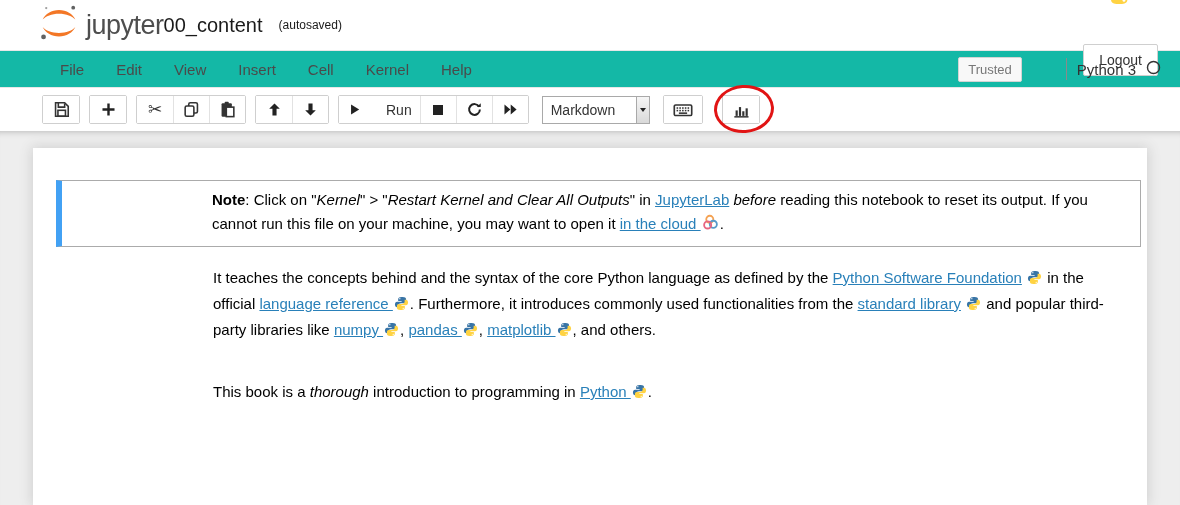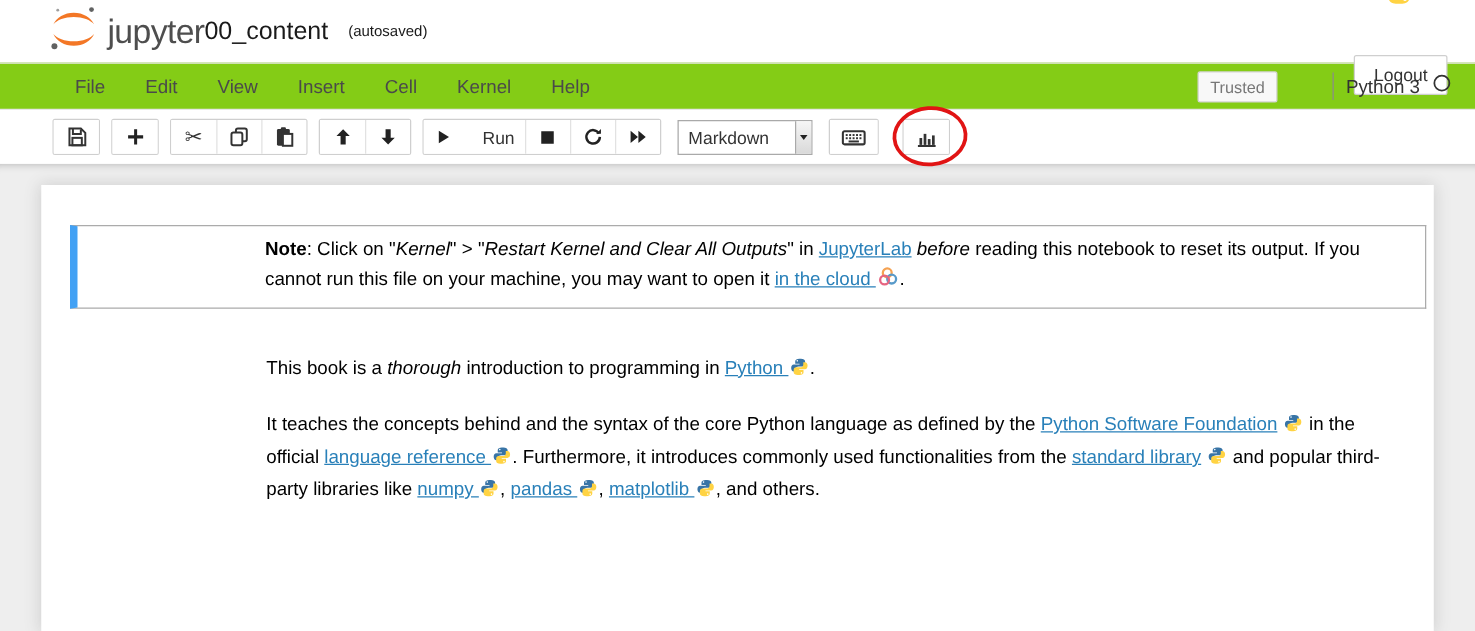--- a/index.html
+++ b/index.html
@@ -10,21 +10,21 @@
   .header { height: 50px; display: flex; align-items: center; padding: 0 22px 0 38px; background: #fff; }
   .logo { display: flex; align-items: center; cursor: pointer; }
   .logo-text { font-size: 27px; color: #4e4e4e; margin-left: 6px; letter-spacing: -0.5px; }
   .nb-title { font-size: 20px; color: #1a1a1a; cursor: pointer; }
   .checkpoint { font-size: 14px; color: #1a1a1a; margin-left: 9px; }
   .autosaved { font-size: 12px; color: #1a1a1a; margin-left: 16px; }
   .header-right { margin-left: auto; display: flex; align-items: center; gap: 34px; flex-direction: column; }
   .logout-btn { font-size: 14px; color: #333; background: #fff; border: 1px solid #cfcfcf; border-radius: 2px; padding: 7px 15px; cursor: pointer; }
 
   
-  .menubar { height: 38px; background: #84cc16; border-top: 1px solid #e7e7e7; border-bottom: 1px solid #e7e7e7; display: flex; align-items: center; padding: 0 18px 0 44px; }
+  .menubar { height: 38px; background: #14b8a6; border-top: 1px solid #e7e7e7; border-bottom: 1px solid #e7e7e7; display: flex; align-items: center; padding: 0 18px 0 44px; }
   .menu-item { font-size: 15px; color: #4a4a4a; padding: 0 16px; cursor: pointer; }
   .menubar-right { margin-left: auto; display: flex; align-items: center; }
   .trusted-badge { font-size: 13px; color: #777; border: 1px solid #d4d4d4; border-radius: 2px; padding: 4px 9px; background: #f8f8f8; }
   .kernel-divider { width: 1px; height: 22px; background: #8a8a8a; margin: 0 10px 0 44px; }
   .kernel-name { font-size: 15px; color: #333; margin-right: 9px; }
 
   
   .toolbar { height: 43px; background: #fff; display: flex; align-items: center; padding: 0 0 0 42px; gap: 9px; }
   .btn-group { display: flex; border: 1px solid #cfcfcf; border-radius: 2px; background: #fff; height: 29px; }
   .tool-btn { min-width: 36px; height: 27px; display: flex; align-items: center; justify-content: center; padding: 0 8px; background: #fff; border: none; border-left: 1px solid #e2e2e2; cursor: pointer; }
@@ -239,53 +239,53 @@
 
   <div class="content">
     <div class="page">
       <div class="note-box">
         <p><span class="b">Note</span><span>: Click on "</span><span class="i">Kernel</span><span>" &gt; "</span><span class="i">Restart Kernel and Clear All Outputs</span><span>" in </span><a class="mdlink" href="#">JupyterLab</a><span> </span><span class="i">before</span><span> reading this notebook to reset its output. If you cannot run this file on your machine, you may want to open it </span><a class="mdlink" href="#">in the cloud </a><span class="inline-icon"><svg width="17" height="17" viewBox="0 0 24 24" fill="none">
                 <circle cx="11" cy="7.5" r="5" stroke="#f5a252" stroke-width="2.6"></circle>
                 <circle cx="16" cy="14.5" r="5" stroke="#579aca" stroke-width="2.6"></circle>
                 <circle cx="8" cy="15.5" r="5" stroke="#e66581" stroke-width="2.6"></circle>
               </svg></span><span>.</span></p>
       </div>
+      <p class="md-p second"><span>It teaches the concepts behind and the syntax of the core Python language as defined by the </span><a class="mdlink" href="#">Python Software Foundation</a><span> </span><span class="inline-icon"><svg width="15" height="15" viewBox="0 0 24 24">
+              <path fill="#3874a6" d="M12 1.5c-3.2 0-5.3 1.2-5.3 3.2v3.4h5.5v1H4.9c-2.1 0-3.4 2-3.4 4.4s1.3 4.4 3.4 4.4h2.1v-3.2c0-2 1.9-3.3 4.1-3.3h5.2c1.7 0 3-1.3 3-3V4.7c0-2-2.1-3.2-5.3-3.2H12z"></path>
+              <path fill="#ffd343" d="M12 22.5c3.2 0 5.3-1.2 5.3-3.2v-3.4h-5.5v-1h7.3c2.1 0 3.4-2 3.4-4.4s-1.3-4.4-3.4-4.4H17v3.2c0 2-1.9 3.3-4.1 3.3H7.7c-1.7 0-3 1.3-3 3v3.7c0 2 2.1 3.2 5.3 3.2h2z"></path>
+              <circle cx="9.3" cy="4.3" r="1" fill="#fff"></circle>
+              <circle cx="14.7" cy="19.7" r="1" fill="#fff"></circle>
+            </svg></span><span> in the official </span><a class="mdlink" href="#">language reference </a><span class="inline-icon"><svg width="15" height="15" viewBox="0 0 24 24">
+              <path fill="#3874a6" d="M12 1.5c-3.2 0-5.3 1.2-5.3 3.2v3.4h5.5v1H4.9c-2.1 0-3.4 2-3.4 4.4s1.3 4.4 3.4 4.4h2.1v-3.2c0-2 1.9-3.3 4.1-3.3h5.2c1.7 0 3-1.3 3-3V4.7c0-2-2.1-3.2-5.3-3.2H12z"></path>
+              <path fill="#ffd343" d="M12 22.5c3.2 0 5.3-1.2 5.3-3.2v-3.4h-5.5v-1h7.3c2.1 0 3.4-2 3.4-4.4s-1.3-4.4-3.4-4.4H17v3.2c0 2-1.9 3.3-4.1 3.3H7.7c-1.7 0-3 1.3-3 3v3.7c0 2 2.1 3.2 5.3 3.2h2z"></path>
+              <circle cx="9.3" cy="4.3" r="1" fill="#fff"></circle>
+              <circle cx="14.7" cy="19.7" r="1" fill="#fff"></circle>
+            </svg></span><span>. Furthermore, it introduces commonly used functionalities from the </span><a class="mdlink" href="#">standard library</a><span> </span><span class="inline-icon"><svg width="15" height="15" viewBox="0 0 24 24">
+              <path fill="#3874a6" d="M12 1.5c-3.2 0-5.3 1.2-5.3 3.2v3.4h5.5v1H4.9c-2.1 0-3.4 2-3.4 4.4s1.3 4.4 3.4 4.4h2.1v-3.2c0-2 1.9-3.3 4.1-3.3h5.2c1.7 0 3-1.3 3-3V4.7c0-2-2.1-3.2-5.3-3.2H12z"></path>
+              <path fill="#ffd343" d="M12 22.5c3.2 0 5.3-1.2 5.3-3.2v-3.4h-5.5v-1h7.3c2.1 0 3.4-2 3.4-4.4s-1.3-4.4-3.4-4.4H17v3.2c0 2-1.9 3.3-4.1 3.3H7.7c-1.7 0-3 1.3-3 3v3.7c0 2 2.1 3.2 5.3 3.2h2z"></path>
+              <circle cx="9.3" cy="4.3" r="1" fill="#fff"></circle>
+              <circle cx="14.7" cy="19.7" r="1" fill="#fff"></circle>
+            </svg></span><span> and popular third-party libraries like </span><a class="mdlink" href="#">numpy </a><span class="inline-icon"><svg width="15" height="15" viewBox="0 0 24 24">
+              <path fill="#3874a6" d="M12 1.5c-3.2 0-5.3 1.2-5.3 3.2v3.4h5.5v1H4.9c-2.1 0-3.4 2-3.4 4.4s1.3 4.4 3.4 4.4h2.1v-3.2c0-2 1.9-3.3 4.1-3.3h5.2c1.7 0 3-1.3 3-3V4.7c0-2-2.1-3.2-5.3-3.2H12z"></path>
+              <path fill="#ffd343" d="M12 22.5c3.2 0 5.3-1.2 5.3-3.2v-3.4h-5.5v-1h7.3c2.1 0 3.4-2 3.4-4.4s-1.3-4.4-3.4-4.4H17v3.2c0 2-1.9 3.3-4.1 3.3H7.7c-1.7 0-3 1.3-3 3v3.7c0 2 2.1 3.2 5.3 3.2h2z"></path>
+              <circle cx="9.3" cy="4.3" r="1" fill="#fff"></circle>
+              <circle cx="14.7" cy="19.7" r="1" fill="#fff"></circle>
+            </svg></span><span>, </span><a class="mdlink" href="#">pandas </a><span class="inline-icon"><svg width="15" height="15" viewBox="0 0 24 24">
+              <path fill="#3874a6" d="M12 1.5c-3.2 0-5.3 1.2-5.3 3.2v3.4h5.5v1H4.9c-2.1 0-3.4 2-3.4 4.4s1.3 4.4 3.4 4.4h2.1v-3.2c0-2 1.9-3.3 4.1-3.3h5.2c1.7 0 3-1.3 3-3V4.7c0-2-2.1-3.2-5.3-3.2H12z"></path>
+              <path fill="#ffd343" d="M12 22.5c3.2 0 5.3-1.2 5.3-3.2v-3.4h-5.5v-1h7.3c2.1 0 3.4-2 3.4-4.4s-1.3-4.4-3.4-4.4H17v3.2c0 2-1.9 3.3-4.1 3.3H7.7c-1.7 0-3 1.3-3 3v3.7c0 2 2.1 3.2 5.3 3.2h2z"></path>
+              <circle cx="9.3" cy="4.3" r="1" fill="#fff"></circle>
+              <circle cx="14.7" cy="19.7" r="1" fill="#fff"></circle>
+            </svg></span><span>, </span><a class="mdlink" href="#">matplotlib </a><span class="inline-icon"><svg width="15" height="15" viewBox="0 0 24 24">
+              <path fill="#3874a6" d="M12 1.5c-3.2 0-5.3 1.2-5.3 3.2v3.4h5.5v1H4.9c-2.1 0-3.4 2-3.4 4.4s1.3 4.4 3.4 4.4h2.1v-3.2c0-2 1.9-3.3 4.1-3.3h5.2c1.7 0 3-1.3 3-3V4.7c0-2-2.1-3.2-5.3-3.2H12z"></path>
+              <path fill="#ffd343" d="M12 22.5c3.2 0 5.3-1.2 5.3-3.2v-3.4h-5.5v-1h7.3c2.1 0 3.4-2 3.4-4.4s-1.3-4.4-3.4-4.4H17v3.2c0 2-1.9 3.3-4.1 3.3H7.7c-1.7 0-3 1.3-3 3v3.7c0 2 2.1 3.2 5.3 3.2h2z"></path>
+              <circle cx="9.3" cy="4.3" r="1" fill="#fff"></circle>
+              <circle cx="14.7" cy="19.7" r="1" fill="#fff"></circle>
+            </svg></span><span>, and others.</span></p>
       <p class="md-p first"><span>This book is a </span><span class="i">thorough</span><span> introduction to programming in </span><a class="mdlink" href="#">Python </a><span class="inline-icon"><svg width="15" height="15" viewBox="0 0 24 24">
               <path fill="#3874a6" d="M12 1.5c-3.2 0-5.3 1.2-5.3 3.2v3.4h5.5v1H4.9c-2.1 0-3.4 2-3.4 4.4s1.3 4.4 3.4 4.4h2.1v-3.2c0-2 1.9-3.3 4.1-3.3h5.2c1.7 0 3-1.3 3-3V4.7c0-2-2.1-3.2-5.3-3.2H12z"></path>
               <path fill="#ffd343" d="M12 22.5c3.2 0 5.3-1.2 5.3-3.2v-3.4h-5.5v-1h7.3c2.1 0 3.4-2 3.4-4.4s-1.3-4.4-3.4-4.4H17v3.2c0 2-1.9 3.3-4.1 3.3H7.7c-1.7 0-3 1.3-3 3v3.7c0 2 2.1 3.2 5.3 3.2h2z"></path>
               <circle cx="9.3" cy="4.3" r="1" fill="#fff"></circle>
               <circle cx="14.7" cy="19.7" r="1" fill="#fff"></circle>
             </svg></span><span>.</span></p>
-      <p class="md-p second"><span>It teaches the concepts behind and the syntax of the core Python language as defined by the </span><a class="mdlink" href="#">Python Software Foundation</a><span> </span><span class="inline-icon"><svg width="15" height="15" viewBox="0 0 24 24">
-              <path fill="#3874a6" d="M12 1.5c-3.2 0-5.3 1.2-5.3 3.2v3.4h5.5v1H4.9c-2.1 0-3.4 2-3.4 4.4s1.3 4.4 3.4 4.4h2.1v-3.2c0-2 1.9-3.3 4.1-3.3h5.2c1.7 0 3-1.3 3-3V4.7c0-2-2.1-3.2-5.3-3.2H12z"></path>
-              <path fill="#ffd343" d="M12 22.5c3.2 0 5.3-1.2 5.3-3.2v-3.4h-5.5v-1h7.3c2.1 0 3.4-2 3.4-4.4s-1.3-4.4-3.4-4.4H17v3.2c0 2-1.9 3.3-4.1 3.3H7.7c-1.7 0-3 1.3-3 3v3.7c0 2 2.1 3.2 5.3 3.2h2z"></path>
-              <circle cx="9.3" cy="4.3" r="1" fill="#fff"></circle>
-              <circle cx="14.7" cy="19.7" r="1" fill="#fff"></circle>
-            </svg></span><span> in the official </span><a class="mdlink" href="#">language reference </a><span class="inline-icon"><svg width="15" height="15" viewBox="0 0 24 24">
-              <path fill="#3874a6" d="M12 1.5c-3.2 0-5.3 1.2-5.3 3.2v3.4h5.5v1H4.9c-2.1 0-3.4 2-3.4 4.4s1.3 4.4 3.4 4.4h2.1v-3.2c0-2 1.9-3.3 4.1-3.3h5.2c1.7 0 3-1.3 3-3V4.7c0-2-2.1-3.2-5.3-3.2H12z"></path>
-              <path fill="#ffd343" d="M12 22.5c3.2 0 5.3-1.2 5.3-3.2v-3.4h-5.5v-1h7.3c2.1 0 3.4-2 3.4-4.4s-1.3-4.4-3.4-4.4H17v3.2c0 2-1.9 3.3-4.1 3.3H7.7c-1.7 0-3 1.3-3 3v3.7c0 2 2.1 3.2 5.3 3.2h2z"></path>
-              <circle cx="9.3" cy="4.3" r="1" fill="#fff"></circle>
-              <circle cx="14.7" cy="19.7" r="1" fill="#fff"></circle>
-            </svg></span><span>. Furthermore, it introduces commonly used functionalities from the </span><a class="mdlink" href="#">standard library</a><span> </span><span class="inline-icon"><svg width="15" height="15" viewBox="0 0 24 24">
-              <path fill="#3874a6" d="M12 1.5c-3.2 0-5.3 1.2-5.3 3.2v3.4h5.5v1H4.9c-2.1 0-3.4 2-3.4 4.4s1.3 4.4 3.4 4.4h2.1v-3.2c0-2 1.9-3.3 4.1-3.3h5.2c1.7 0 3-1.3 3-3V4.7c0-2-2.1-3.2-5.3-3.2H12z"></path>
-              <path fill="#ffd343" d="M12 22.5c3.2 0 5.3-1.2 5.3-3.2v-3.4h-5.5v-1h7.3c2.1 0 3.4-2 3.4-4.4s-1.3-4.4-3.4-4.4H17v3.2c0 2-1.9 3.3-4.1 3.3H7.7c-1.7 0-3 1.3-3 3v3.7c0 2 2.1 3.2 5.3 3.2h2z"></path>
-              <circle cx="9.3" cy="4.3" r="1" fill="#fff"></circle>
-              <circle cx="14.7" cy="19.7" r="1" fill="#fff"></circle>
-            </svg></span><span> and popular third-party libraries like </span><a class="mdlink" href="#">numpy </a><span class="inline-icon"><svg width="15" height="15" viewBox="0 0 24 24">
-              <path fill="#3874a6" d="M12 1.5c-3.2 0-5.3 1.2-5.3 3.2v3.4h5.5v1H4.9c-2.1 0-3.4 2-3.4 4.4s1.3 4.4 3.4 4.4h2.1v-3.2c0-2 1.9-3.3 4.1-3.3h5.2c1.7 0 3-1.3 3-3V4.7c0-2-2.1-3.2-5.3-3.2H12z"></path>
-              <path fill="#ffd343" d="M12 22.5c3.2 0 5.3-1.2 5.3-3.2v-3.4h-5.5v-1h7.3c2.1 0 3.4-2 3.4-4.4s-1.3-4.4-3.4-4.4H17v3.2c0 2-1.9 3.3-4.1 3.3H7.7c-1.7 0-3 1.3-3 3v3.7c0 2 2.1 3.2 5.3 3.2h2z"></path>
-              <circle cx="9.3" cy="4.3" r="1" fill="#fff"></circle>
-              <circle cx="14.7" cy="19.7" r="1" fill="#fff"></circle>
-            </svg></span><span>, </span><a class="mdlink" href="#">pandas </a><span class="inline-icon"><svg width="15" height="15" viewBox="0 0 24 24">
-              <path fill="#3874a6" d="M12 1.5c-3.2 0-5.3 1.2-5.3 3.2v3.4h5.5v1H4.9c-2.1 0-3.4 2-3.4 4.4s1.3 4.4 3.4 4.4h2.1v-3.2c0-2 1.9-3.3 4.1-3.3h5.2c1.7 0 3-1.3 3-3V4.7c0-2-2.1-3.2-5.3-3.2H12z"></path>
-              <path fill="#ffd343" d="M12 22.5c3.2 0 5.3-1.2 5.3-3.2v-3.4h-5.5v-1h7.3c2.1 0 3.4-2 3.4-4.4s-1.3-4.4-3.4-4.4H17v3.2c0 2-1.9 3.3-4.1 3.3H7.7c-1.7 0-3 1.3-3 3v3.7c0 2 2.1 3.2 5.3 3.2h2z"></path>
-              <circle cx="9.3" cy="4.3" r="1" fill="#fff"></circle>
-              <circle cx="14.7" cy="19.7" r="1" fill="#fff"></circle>
-            </svg></span><span>, </span><a class="mdlink" href="#">matplotlib </a><span class="inline-icon"><svg width="15" height="15" viewBox="0 0 24 24">
-              <path fill="#3874a6" d="M12 1.5c-3.2 0-5.3 1.2-5.3 3.2v3.4h5.5v1H4.9c-2.1 0-3.4 2-3.4 4.4s1.3 4.4 3.4 4.4h2.1v-3.2c0-2 1.9-3.3 4.1-3.3h5.2c1.7 0 3-1.3 3-3V4.7c0-2-2.1-3.2-5.3-3.2H12z"></path>
-              <path fill="#ffd343" d="M12 22.5c3.2 0 5.3-1.2 5.3-3.2v-3.4h-5.5v-1h7.3c2.1 0 3.4-2 3.4-4.4s-1.3-4.4-3.4-4.4H17v3.2c0 2-1.9 3.3-4.1 3.3H7.7c-1.7 0-3 1.3-3 3v3.7c0 2 2.1 3.2 5.3 3.2h2z"></path>
-              <circle cx="9.3" cy="4.3" r="1" fill="#fff"></circle>
-              <circle cx="14.7" cy="19.7" r="1" fill="#fff"></circle>
-            </svg></span><span>, and others.</span></p>
     </div>
   </div>
 
 </div>
 
 </body></html>

